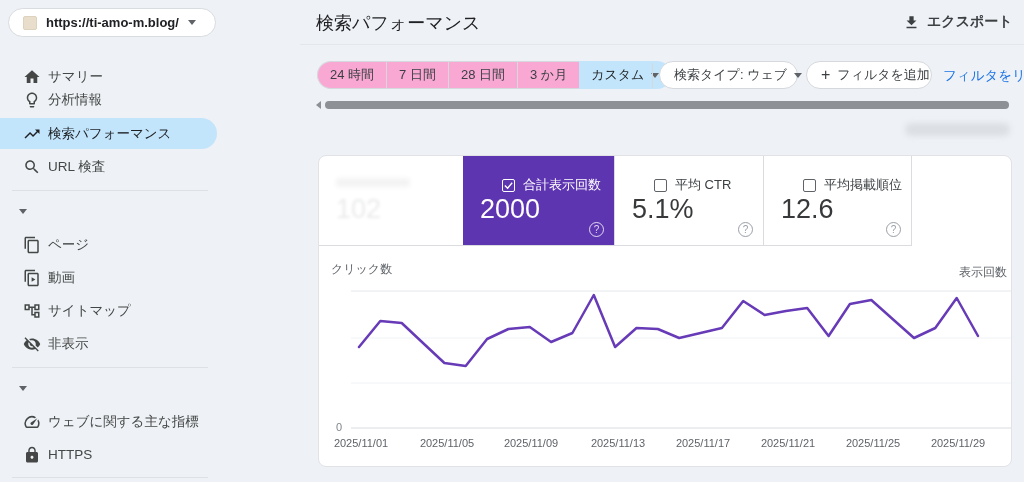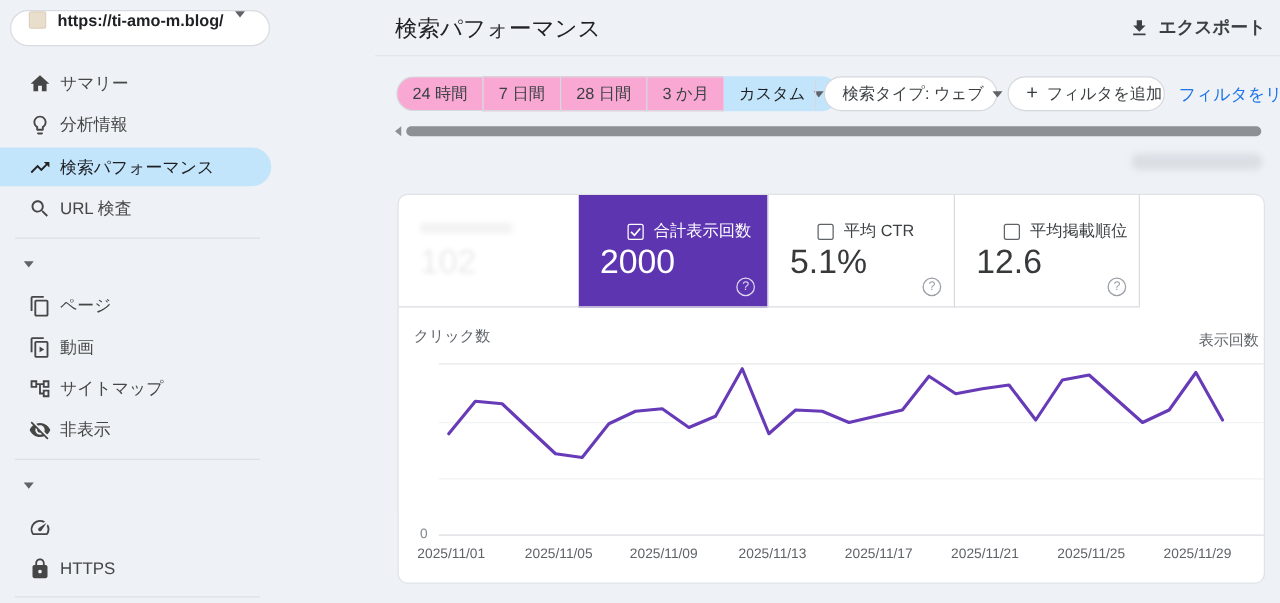--- a/index.html
+++ b/index.html
@@ -2,21 +2,21 @@
 <html><head>
 <meta charset="utf-8">
 <style>
   * { margin:0; padding:0; box-sizing:border-box; }
   html,body { width:1024px; height:482px; overflow:hidden; }
   body { font-family:"Liberation Sans", sans-serif; background:#eef1f5; position:relative; color:#202124; }
   .abs { position:absolute; }
 
   
   .site-selector { left:8px; top:8px; width:208px; height:29px; background:#fff; border:1px solid #d8dbdf;
-    border-radius:15px; display:flex; align-items:flex-start; padding:0 10px 0 14px; gap:9px; cursor:pointer; }
+    border-radius:15px; display:flex; align-items:center; padding:0 10px 0 14px; gap:9px; cursor:pointer; }
   .favicon { width:14px; height:14px; background:#e9decb; border:1px solid #dcd2bd; border-radius:2px; }
   .site-url { font-size:13px; font-weight:bold; color:#202124; white-space:nowrap; }
   .caret { width:0; height:0; border-left:4px solid transparent; border-right:4px solid transparent;
     border-top:5px solid #5f6368; display:inline-block; }
 
   
   .nav-row { position:absolute; left:0; width:240px; height:33px; display:flex; align-items:center; cursor:pointer; }
   .nav-row .nicon { width:18px; height:18px; margin-left:23px; flex:0 0 18px; display:flex; align-items:center; }
   .nav-row .nicon svg { width:18px; height:18px; fill:#444746; }
   .nav-row .nlabel { margin-left:7px; font-size:13.5px; color:#444746; white-space:nowrap; }
@@ -86,21 +86,21 @@
 </style>
 </head>
 <body>
 
 <div class="abs site-selector">
   <span class="favicon"></span>
   <span class="site-url">https://ti-amo-m.blog/</span>
   <span class="caret"></span>
 </div>
 
-<div class="nav-row" style="top:50px;">
+<div class="nav-row" style="top:60px;">
   <span class="nicon">
       <svg viewBox="0 0 24 24">
         <path d="M10 20v-6h4v6h5v-8h3L12 3 2 12h3v8z"></path>
       </svg>
     </span>
   <span class="nlabel">サマリー</span>
 </div>
 <div class="nav-row" style="top:83px;">
   <span class="nicon">
       <svg viewBox="0 0 24 24">
@@ -169,20 +169,21 @@
 
 <div class="section-row" style="top:372px;">
   <span class="caret scaret"></span>
 </div>
 <div class="nav-row" style="top:405px;">
   <span class="nicon">
       <svg viewBox="0 0 24 24">
         <path d="M20.38 8.57l-1.23 1.85a8 8 0 0 1-.22 7.58H5.07A8 8 0 0 1 15.58 6.85l1.85-1.23A10 10 0 0 0 3.35 19a2 2 0 0 0 1.72 1h13.85a2 2 0 0 0 1.74-1 10 10 0 0 0-.27-10.44zm-9.79 6.84a2 2 0 0 0 2.83 0l5.66-8.49-8.49 5.66a2 2 0 0 0 0 2.83z"></path>
       </svg>
     </span>
+  <span class="nlabel">ウェブに関する主な指標</span>
 </div>
 <div class="nav-row" style="top:438px;">
   <span class="nicon">
       <svg viewBox="0 0 24 24">
         <path d="M18 8h-1V6c0-2.76-2.24-5-5-5S7 3.24 7 6v2H6c-1.1 0-2 .9-2 2v10c0 1.1.9 2 2 2h12c1.1 0 2-.9 2-2V10c0-1.1-.9-2-2-2zm-6 9c-1.1 0-2-.9-2-2s.9-2 2-2 2 .9 2 2-.9 2-2 2zM15.1 8H8.9V6c0-1.71 1.39-3.1 3.1-3.1 1.71 0 3.1 1.39 3.1 3.1v2z"></path>
       </svg>
     </span>
   <span class="nlabel">HTTPS</span>
 </div>
 <div class="divider-h" style="top:477px;"></div>

